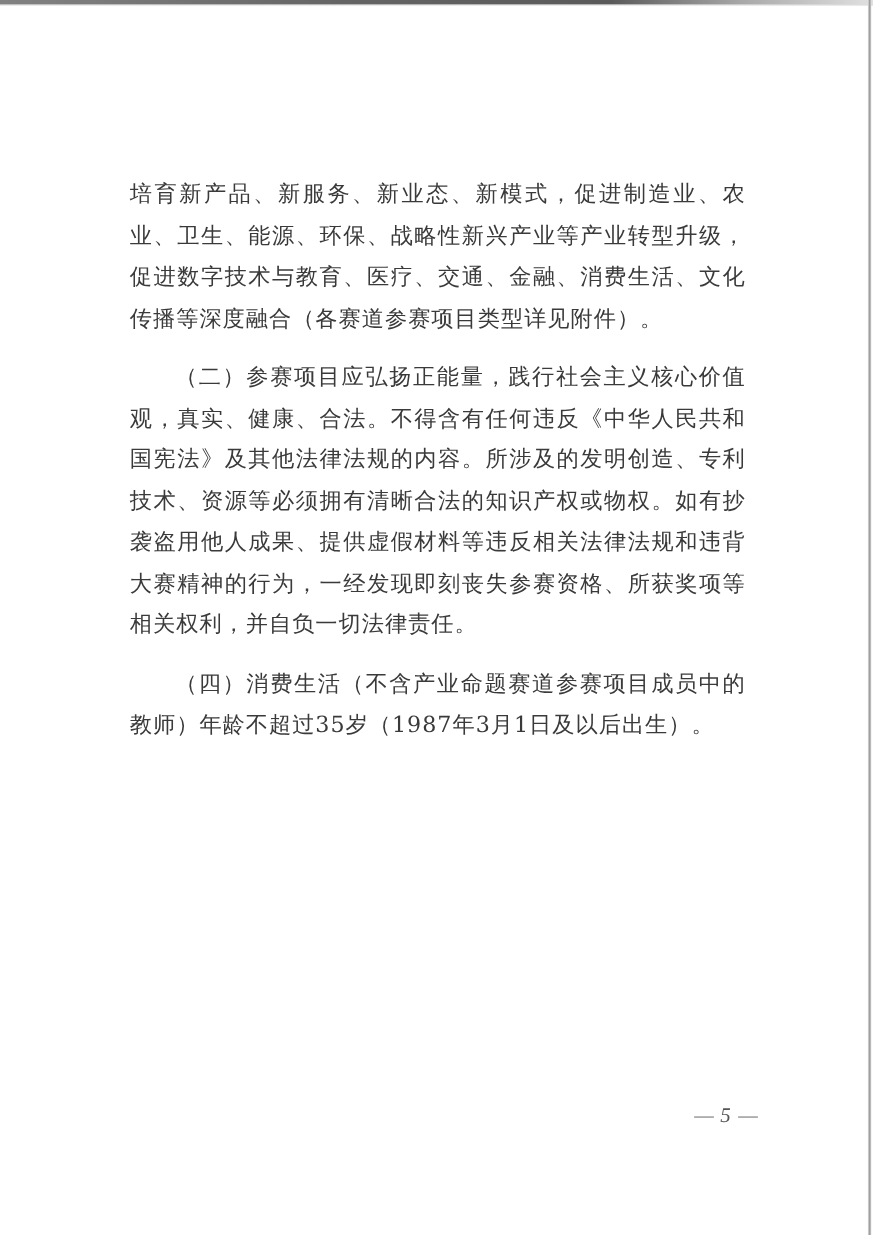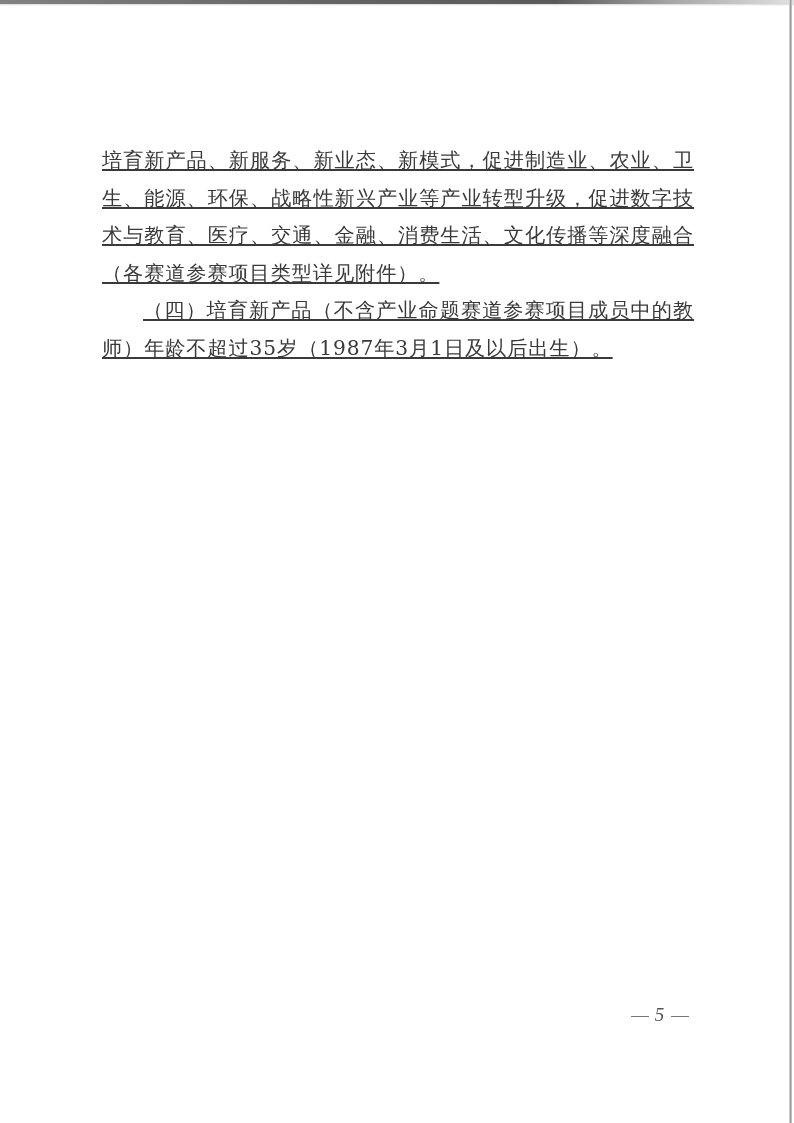--- a/index.html
+++ b/index.html
@@ -35,28 +35,27 @@
     width: 3px; height: 1123px;
     background: linear-gradient(to right, #e2e2e2, #9c9c9c, #cfcfcf);
   }
   .page-body {
     position: absolute;
     left: 102px;
     top: 142px;
     width: 592px;
   }
   .para {
-    margin: 0;
+    margin: 16px;
     font-size: 20.2px;
     line-height: 37.5px;
     letter-spacing: 0.9px;
     text-align: justify;
     text-justify: inter-ideograph;
     word-break: break-all;
-    text-decoration: underline;
   }
   .para.indent {
     text-indent: 41px;
   }
   .page-number {
     position: absolute;
     left: 620px;
     top: 1004px;
     width: 80px;
     text-align: center;
@@ -76,18 +75,19 @@
   }
 </style>
 </head>
 <body>
 
 <div class="scan-top-edge"></div>
 <div class="scan-right-edge"></div>
 
 <main class="page-body">
   <p class="para">培育新产品、新服务、新业态、新模式，促进制造业、农业、卫生、能源、环保、战略性新兴产业等产业转型升级，促进数字技术与教育、医疗、交通、金融、消费生活、文化传播等深度融合（各赛道参赛项目类型详见附件）。</p>
-  <p class="para indent">（四）培育新产品（不含产业命题赛道参赛项目成员中的教师）年龄不超过35岁（1987年3月1日及以后出生）。</p>
+  <p class="para indent">（二）参赛项目应弘扬正能量，践行社会主义核心价值观，真实、健康、合法。不得含有任何违反《中华人民共和国宪法》及其他法律法规的内容。所涉及的发明创造、专利技术、资源等必须拥有清晰合法的知识产权或物权。如有抄袭盗用他人成果、提供虚假材料等违反相关法律法规和违背大赛精神的行为，一经发现即刻丧失参赛资格、所获奖项等相关权利，并自负一切法律责任。</p>
+  <p class="para indent">（四）消费生活（不含产业命题赛道参赛项目成员中的教师）年龄不超过35岁（1987年3月1日及以后出生）。</p>
 </main>
 
 <div class="page-number">
   <span class="dash"></span><span>5</span><span class="dash"></span>
 </div>
 
 </body></html>

